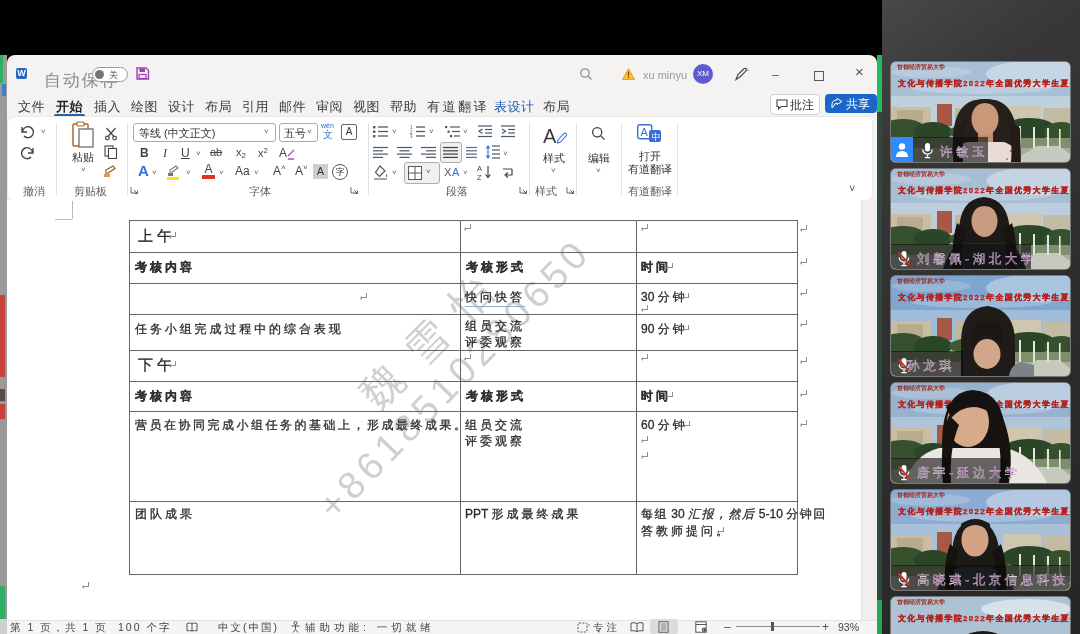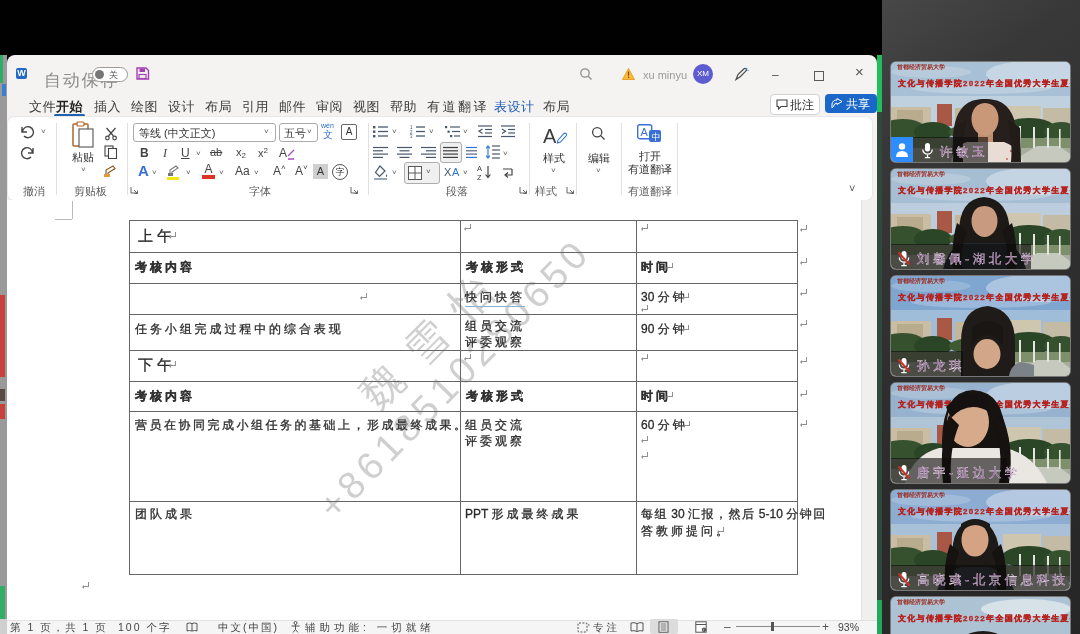--- a/index.html
+++ b/index.html
@@ -66,21 +66,21 @@
         <path d="M2 12.5 L4 7.5 L10 1.8 A1.4 1.4 0 0 1 12 3.8 L6.5 9.5 Z" fill="none" stroke="#4a4a4a" stroke-width="1.2"></path>
         <circle cx="12.6" cy="1.6" r="0.9" fill="#3e9bdd"></circle>
         <circle cx="14" cy="3.4" r="0.7" fill="#3e9bdd"></circle>
       </svg>
     <div class="a" style="left:765px;top:13px;width:11px;font-size:12px;color:#555;">–</div>
     <div class="a" style="left:807px;top:16px;width:8px;height:8px;border:1.2px solid #5a5a5a;"></div>
     <div class="a" style="left:848px;top:8px;font-size:15px;color:#555;">×</div>
   </div>
 
   <div class="a" id="tabrow" style="left:7px;top:91px;width:870px;height:26px;">
-    <div class="a tab" style="left:11px;top:7px;margin-left:11px;">文件</div>
+    <div class="a tab" style="left:11px;top:7px;">文件</div>
     <div class="a tab" style="left:49px;top:7px;font-weight:bold;color:#222;">开始</div>
     <div class="a" style="left:47px;top:23px;width:31px;height:2.5px;background:#2062af;border-radius:2px;"></div>
     <div class="a tab" style="left:87px;top:7px;">插入</div>
     <div class="a tab" style="left:124px;top:7px;">绘图</div>
     <div class="a tab" style="left:161px;top:7px;">设计</div>
     <div class="a tab" style="left:198px;top:7px;">布局</div>
     <div class="a tab" style="left:235px;top:7px;">引用</div>
     <div class="a tab" style="left:272px;top:7px;">邮件</div>
     <div class="a tab" style="left:309px;top:7px;">审阅</div>
     <div class="a tab" style="left:346px;top:7px;">视图</div>
@@ -501,21 +501,21 @@
       </span>
 
     <div class="a" style="left:135px;top:506px;letter-spacing:3px;">团队成果</div>
     <span class="ret" style="left:183px;top:510px;">
         <b></b>
       </span>
     <div class="a" style="left:465px;top:506px;">PPT <span class="k">形成最终成果</span></div>
     <span class="ret" style="left:551px;top:510px;">
         <b></b>
       </span>
-    <div class="a" style="left:641px;top:506px;white-space:nowrap;"><span style="letter-spacing:1.5px;">每组</span> 30 <span style="letter-spacing:1.5px;">汇报，然后</span> 5-10 <span style="letter-spacing:1.5px;">分钟回</span></div>
+    <div class="a" style="left:641px;top:506px;white-space:nowrap;"><span style="letter-spacing:1.5px;">每组</span> 30 <span style="letter-spacing:1.5px;font-style:italic;">汇报，然后</span> 5-10 <span style="letter-spacing:1.5px;">分钟回</span></div>
     <div class="a" style="left:641px;top:523px;letter-spacing:3px;">答教师提问。</div>
     <span class="ret" style="left:717px;top:527px;">
         <b></b>
       </span>
 
     <span class="ret" style="left:800px;top:225px;">
         <b></b>
       </span>
     <span class="ret" style="left:800px;top:258px;">
         <b></b>
@@ -735,21 +735,21 @@
       <path d="M118 100 Q120 88 130 86 L143 89 L143 100 Z" fill="#7b8288"></path>
     </svg>
     <div class="a nameband" style="left:0;width:72px;border-radius:0 0 0 5px;"></div>
     <svg class="a" style="left:6px;top:81px;" width="14" height="17" viewBox="0 0 14 17">
         <rect x="4.5" y="1" width="5" height="8.5" rx="2.5" fill="#fff"></rect>
         <path d="M2.3 7.5 a4.7 4.7 0 0 0 9.4 0" stroke="#fff" stroke-width="1.3" fill="none"></path>
         <line x1="7" y1="12.8" x2="7" y2="15" stroke="#fff" stroke-width="1.3"></line>
         <line x1="4.3" y1="15.6" x2="9.7" y2="15.6" stroke="#fff" stroke-width="1.3"></line>
         <line x1="1.5" y1="2.5" x2="12.5" y2="14.5" stroke="#d22f27" stroke-width="2"></line>
       </svg>
-    <div class="a nametx" style="left:26px;top:82px;">孙龙琪</div>
+    <div class="a nametx" style="left:16px;top:82px;">孙龙琪</div>
   </div>
 
   <div class="a thumb" style="top:383px;">
     <svg width="179" height="100" viewBox="0 0 179 100" preserveAspectRatio="none">
       <rect x="0" y="0" width="179" height="66" fill="#97b2cf"></rect>
       <rect x="0" y="34" width="179" height="32" fill="#b0c4d8"></rect>
       <ellipse cx="150" cy="12" rx="55" ry="14" fill="#ffffff" opacity="0.35"></ellipse>
       <ellipse cx="90" cy="26" rx="70" ry="6" fill="#ffffff" opacity="0.22"></ellipse>
       <ellipse cx="40" cy="10" rx="40" ry="6" fill="#ffffff" opacity="0.18"></ellipse>
       <rect x="0" y="45" width="40" height="19" fill="#c9bda3"></rect>

